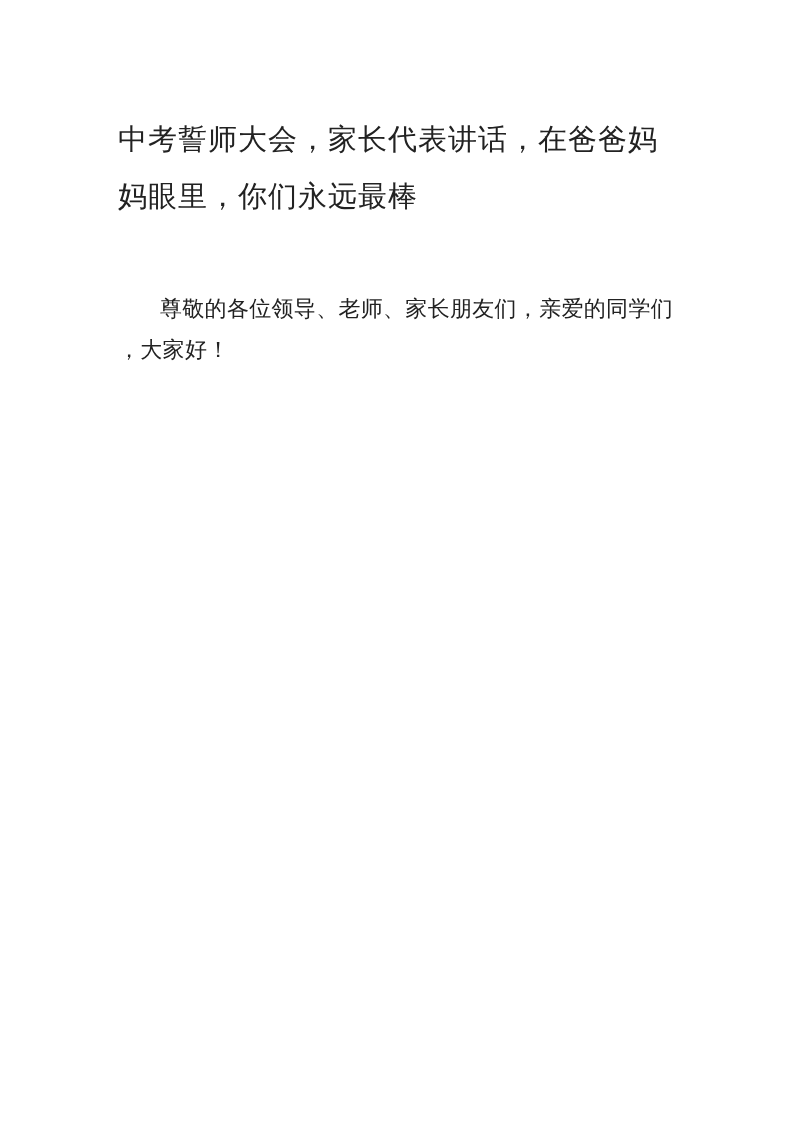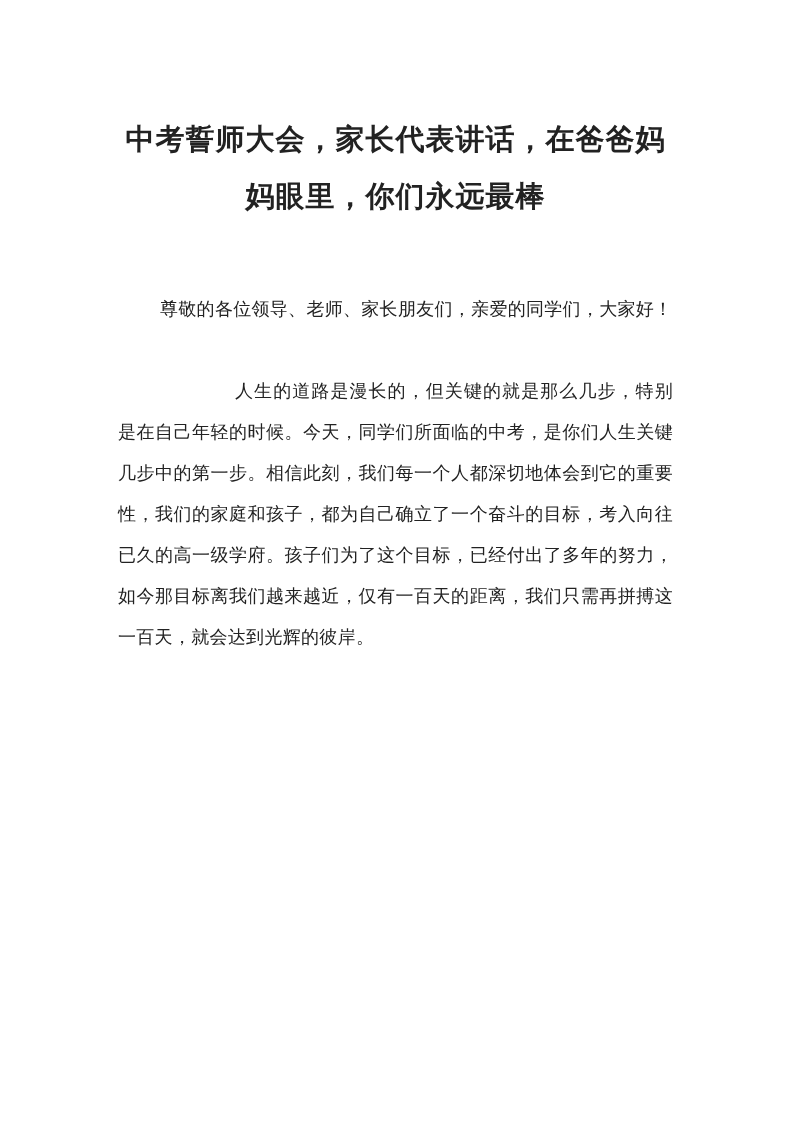--- a/index.html
+++ b/index.html
@@ -17,29 +17,29 @@
     box-sizing: border-box;
     background: var(--page-bg, #ffffff);
     color: var(--text-color, #222222);
     font-family: "DejaVu Sans", sans-serif;
     padding: 111px 120px 0 118px;
     overflow: hidden;
   }
   .doc-title {
     margin: 0 0 63px 0;
     font-size: 29px;
-    font-weight: 700;
+    font-weight: 400;
     line-height: 57px;
-    text-align: center;
+    text-align: left;
     letter-spacing: 1px;
     color: var(--text-color, #222222);
   }
   .para {
     margin: 41px 0 0 0;
-    font-size: 18px;
+    font-size: 22px;
     line-height: 41px;
     text-align: justify;
     text-justify: inter-character;
     word-break: break-all;
     line-break: anywhere;
     letter-spacing: 0.3px;
     color: var(--text-color, #222222);
   }
   .para-greeting {
     margin-top: 0;
@@ -54,14 +54,13 @@
 </style>
 </head>
 <body>
 
 <div class="page">
   <h1 class="doc-title">中考誓师大会，家长代表讲话，在爸爸妈妈眼里，你们永远最棒</h1>
 
   <p class="para para-greeting">尊敬的各位领导、老师、家长朋友们，亲爱的同学们，大家好！</p>
 
 
-  <p class="para para-encouragement">人生的道路是漫长的，但关键的就是那么几步，特别是在自己年轻的时候。今天，同学们所面临的中考，是你们人生关键几步中的第一步。相信此刻，我们每一个人都深切地体会到它的重要性，我们的家庭和孩子，都为自己确立了一个奋斗的目标，考入向往已久的高一级学府。孩子们为了这个目标，已经付出了多年的努力，如今那目标离我们越来越近，仅有一百天的距离，我们只需再拼搏这一百天，就会达到光辉的彼岸。</p>
 </div>
 
 </body></html>

